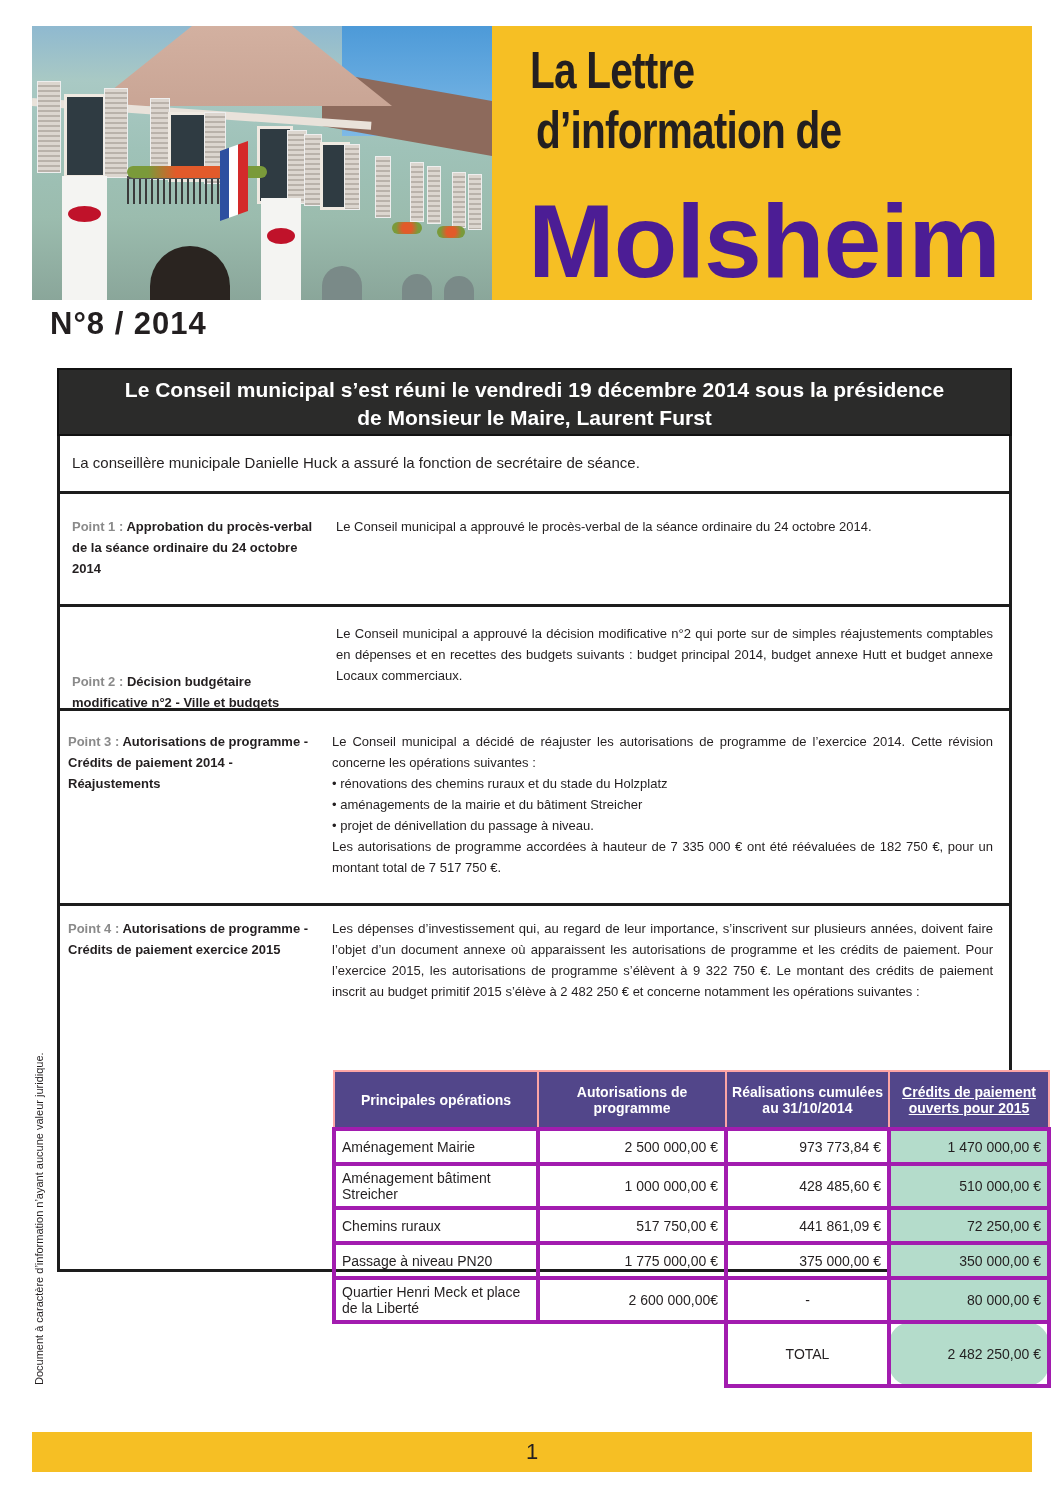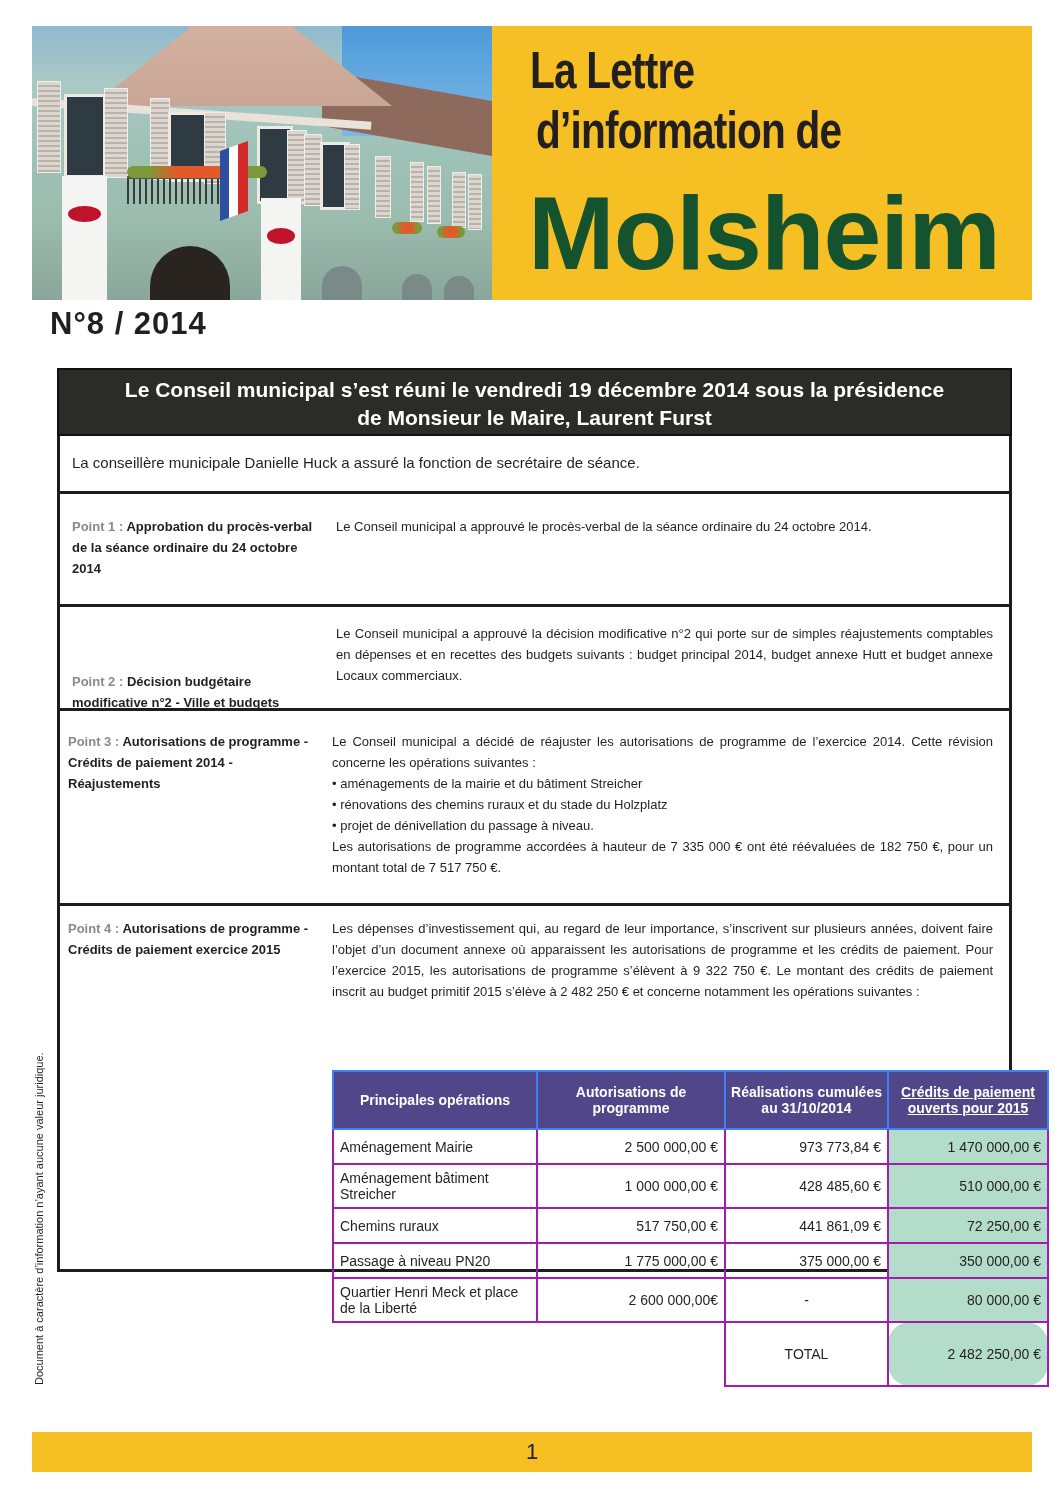--- a/index.html
+++ b/index.html
@@ -19,21 +19,21 @@
   .photo .flag { position:absolute; left:188px; top:120px; width:28px; height:70px; transform:skewY(-20deg);
     background:linear-gradient(90deg,#2d4fa0 0 33%,#ffffff 33% 66%,#d42a2a 66% 100%); }
   .photo .arch { position:absolute; background:#2a2420; border-radius:60px 60px 0 0; }
   .photo .balcony { position:absolute; left:95px; top:150px; width:100px; height:25px; background:repeating-linear-gradient(90deg,#3b3b3b 0 2px,transparent 2px 6px); border-top:3px solid #555; }
   .photo .flowers { position:absolute; height:12px; border-radius:6px; background:radial-gradient(circle,#e25a2a 30%,#7a9a3a 70%); }
 
   
   .title-block { position:absolute; left:492px; top:26px; width:540px; height:274px; background:#f6bf24; }
   .title-l1 { position:absolute; left:38px; top:14px; font-size:52px; font-weight:bold; letter-spacing:-1px; transform:scaleX(0.78); transform-origin:left; white-space:nowrap; color:#231f20; }
   .title-l2 { position:absolute; left:44px; top:74px; font-size:52px; font-weight:bold; letter-spacing:-1px; transform:scaleX(0.78); transform-origin:left; white-space:nowrap; color:#231f20; }
-  .title-l3 { position:absolute; left:36px; top:148px; font-size:104px; font-weight:bold; letter-spacing:-1px; white-space:nowrap; color:#14532d; }
+  .title-l3 { position:absolute; left:36px; top:156px; font-size:104px; font-weight:bold; letter-spacing:-1px; white-space:nowrap; color:#4c1d95; }
 
   .issue { position:absolute; left:50px; top:306px; font-size:31px; font-weight:bold; color:#231f20; letter-spacing:1px; }
 
   
   .headline { position:absolute; left:57px; top:368px; width:955px; height:68px; background:#2b2b2a; border:2px solid #111; color:#fff; text-align:center;
     font-size:21px; font-weight:bold; line-height:28px; padding-top:6px; box-sizing:border-box; }
   .headline span { display:block; }
 
   .box { position:absolute; left:57px; width:955px; border:3px solid #1d1d1d; border-top:none; box-sizing:border-box; background:#fff; }
   .secretary { top:436px; height:58px; font-size:15px; padding:18px 0 0 12px; }
@@ -43,22 +43,22 @@
   .point .left .num { color:#8a8a8a; }
   .point .right { position:absolute; left:276px; right:16px; text-align:justify; }
 
   .p1 { top:494px; height:113px; }
   .p2 { top:607px; height:104px; }
   .p3 { top:711px; height:195px; }
   .p4 { top:906px; height:366px; }
 
   
   table.ops { position:absolute; left:332px; top:1070px; border-collapse:collapse; font-size:14px; }
-  table.ops th { background:#52468a; color:#fff; font-weight:bold; font-size:14px; line-height:16px; padding:2px 4px; text-align:center; border:2px solid #3b82f6; height:58px; box-sizing:border-box; }
-  table.ops td { border:2px solid #a21caf; padding:2px 6px; text-align:right; height:35px; box-sizing:border-box; line-height:16px; }
+  table.ops th { background:#52468a; color:#fff; font-weight:bold; font-size:14px; line-height:16px; padding:2px 4px; text-align:center; border:2px solid #fca5a5; height:58px; box-sizing:border-box; }
+  table.ops td { border:4px solid #a21caf; padding:2px 6px; text-align:right; height:35px; box-sizing:border-box; line-height:16px; }
   table.ops td.lbl { text-align:left; }
   table.ops td.center { text-align:center; }
   table.ops td.green { background:#b4dccb; }
   table.ops td.blank { border:none; background:transparent; }
   table.ops tr.tall td { height:44px; }
   table.ops tr.total td { height:64px;border-radius:22px; }
   .c1 { width:204px; } .c2 { width:188px; } .c3 { width:163px; } .c4 { width:160px;text-decoration:underline; }
 
   .vertical { position:absolute; left:33px; top:1385px; transform:rotate(-90deg); transform-origin:left top; font-size:11px; white-space:nowrap; color:#231f20; }
 
@@ -136,22 +136,22 @@
   <div class="right" style="top:16px;">Le Conseil municipal a approuvé la décision modificative n°2 qui porte sur de simples réajustements comptables en dépenses et en recettes des budgets suivants : budget principal 2014, budget annexe Hutt et budget annexe Locaux commerciaux.</div>
 </div>
 
 <div class="box point p3">
   <div class="left" style="top:20px; left:8px;">
     <span class="num">Point 3 :</span>
     <span>Autorisations de programme - Crédits de paiement 2014 - Réajustements</span>
   </div>
   <div class="right" style="top:20px; left:272px;">
     <div>Le Conseil municipal a décidé de réajuster les autorisations de programme de l’exercice 2014. Cette révision concerne les opérations suivantes :</div>
+    <div style="text-align:left;">• rénovations des chemins ruraux et du stade du Holzplatz</div>
     <div style="text-align:left;">• aménagements  de la mairie et du bâtiment Streicher</div>
-    <div style="text-align:left;">• rénovations des chemins ruraux et du stade du Holzplatz</div>
     <div style="text-align:left;">• projet de dénivellation du passage à niveau.</div>
     <div>Les autorisations de programme accordées à hauteur de 7 335 000 € ont été réévaluées de 182 750 €, pour un montant total de 7 517 750 €.</div>
   </div>
 </div>
 
 <div class="box point p4">
   <div class="left" style="top:12px; left:8px;">
     <span class="num">Point 4 :</span>
     <span>Autorisations de programme - Crédits de paiement exercice 2015</span>
   </div>

